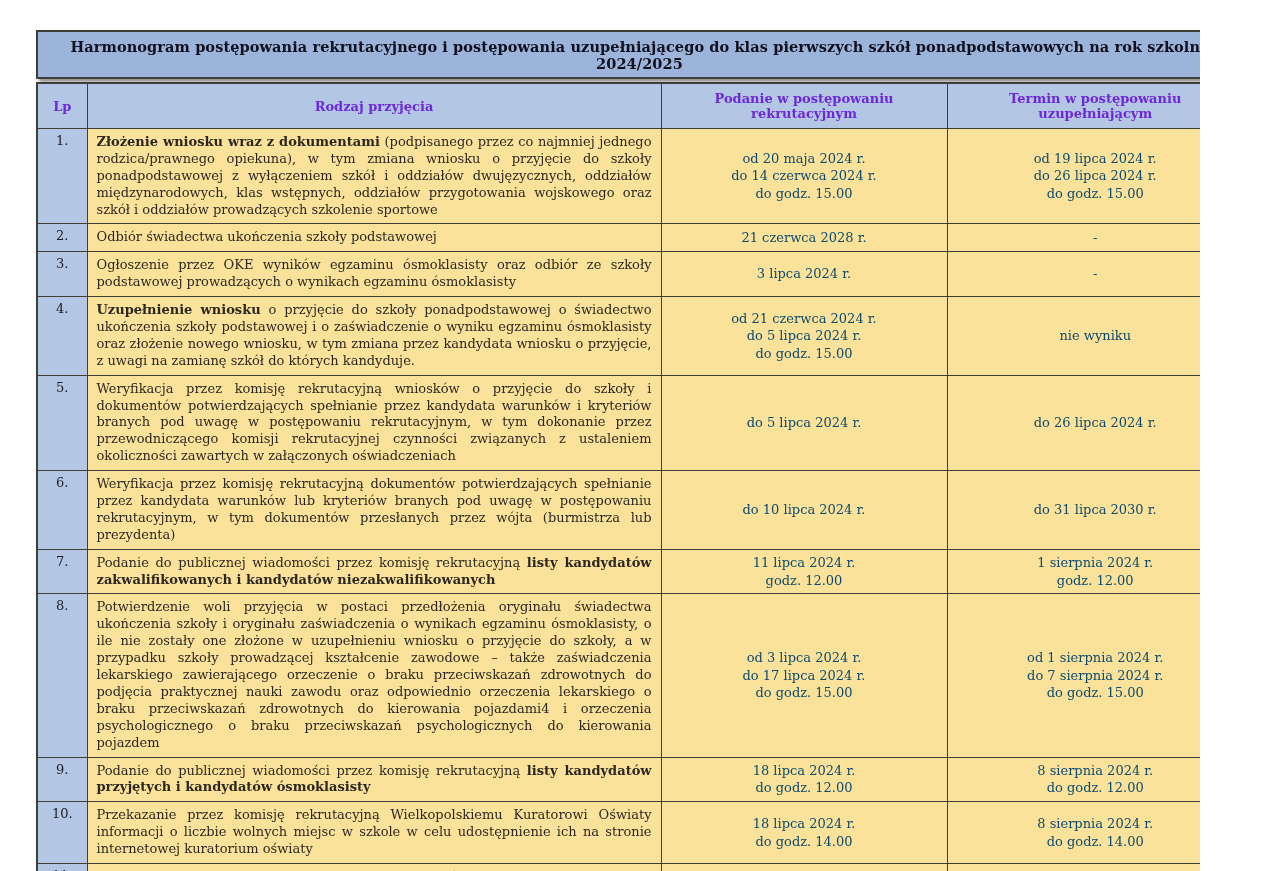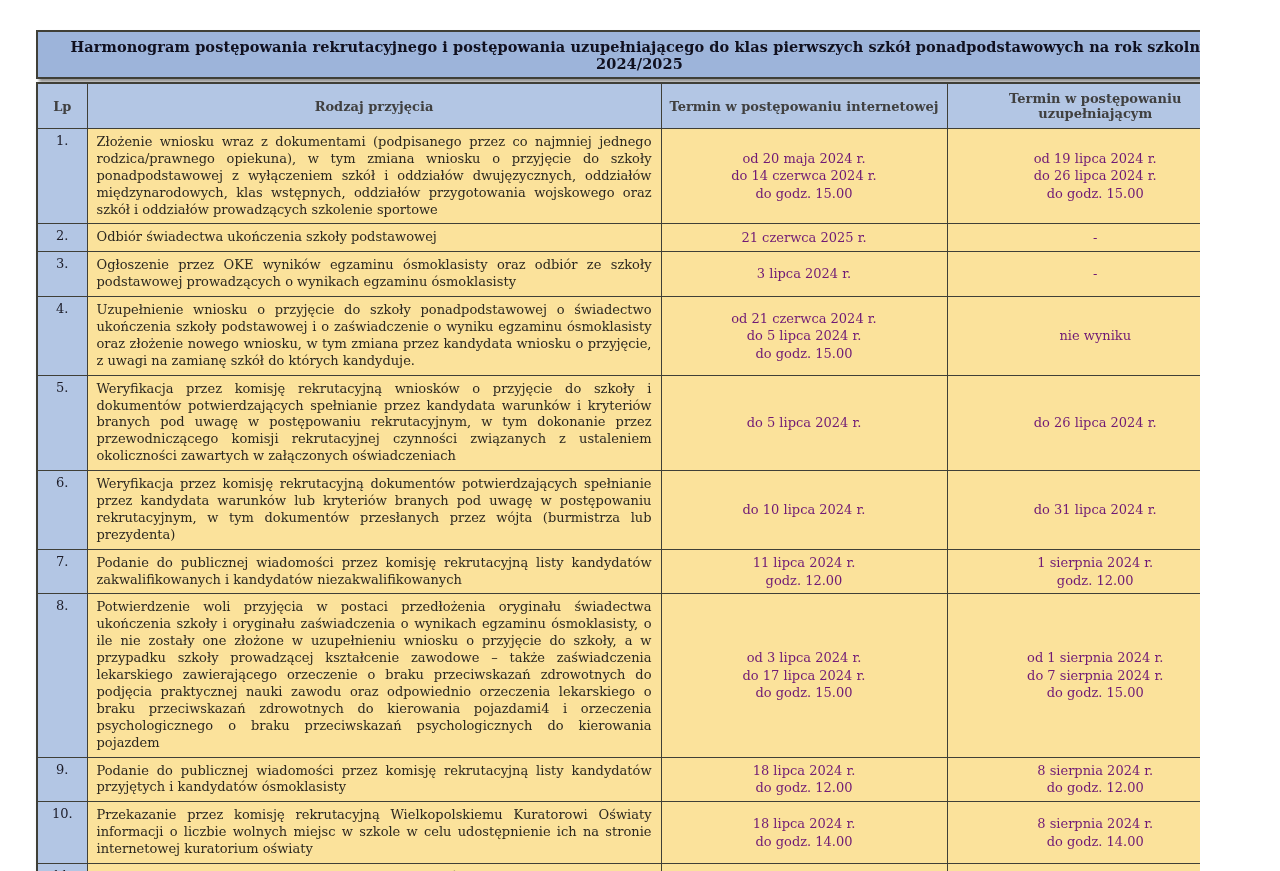--- a/index.html
+++ b/index.html
@@ -43,47 +43,47 @@
     box-sizing: border-box;
   }
   col.c-lp  { width: 50px; }
   col.c-act { width: 574px; }
   col.c-t1  { width: 286px; }
   col.c-t2  { width: 297px; }
   th {
     background: #b3c6e4;
     font-size: 13px;
     font-weight: bold;
-    color: #404040;
+    color: #6d28d9;
     padding: 7px 4px;
     text-align: center;
   }
   td.lp-cell {
     background: #b3c6e4;
     text-align: center;
     vertical-align: top;
     font-size: 13px;
     color: #1c1c28;
     padding: 4px 2px;
   }
   td.activity-cell {
     background: #fbe29b;
     font-size: 13px;
     line-height: 1.3;
     color: #2c2820;
     text-align: justify;
     vertical-align: middle;
     padding: 5px 9px;
   }
-  td.activity-cell .b { font-weight: normal; }
+  td.activity-cell .b { font-weight: bold; }
   td.date-cell {
     background: #fbe29b;
     font-size: 13px;
     line-height: 1.35;
-    color: #701a75;
+    color: #0c4a6e;
     text-align: center;
     vertical-align: middle;
     padding: 4px 6px;
   }
 </style>
 </head>
 <body>
 
 <div class="page">
 
@@ -93,21 +93,21 @@
     <colgroup>
       <col class="c-lp">
         <col class="c-act">
         <col class="c-t1">
         <col class="c-t2">
     </colgroup>
     <thead>
       <tr>
         <th>Lp</th>
         <th>Rodzaj przyjęcia</th>
-        <th>Termin w postępowaniu internetowej</th>
+        <th>Podanie w postępowaniu rekrutacyjnym</th>
         <th>Termin w postępowaniu uzupełniającym</th>
       </tr>
     </thead>
     <tbody>
         <tr>
           <td class="lp-cell">1.</td>
           <td class="activity-cell"><span class="b">Złożenie wniosku wraz z dokumentami</span><span> (podpisanego przez co najmniej jednego rodzica/prawnego opiekuna), w tym zmiana wniosku o przyjęcie do szkoły ponadpodstawowej z wyłączeniem szkół i oddziałów dwujęzycznych, oddziałów międzynarodowych, klas wstępnych, oddziałów przygotowania wojskowego oraz szkół i oddziałów prowadzących szkolenie sportowe</span></td>
           <td class="date-cell">
             <div>od 20 maja 2024 r.</div>
             <div>do 14 czerwca 2024 r.</div>
@@ -116,21 +116,21 @@
           <td class="date-cell">
             <div>od 19 lipca 2024 r.</div>
             <div>do 26 lipca 2024 r.</div>
             <div>do godz. 15.00</div>
           </td>
         </tr>
         <tr>
           <td class="lp-cell">2.</td>
           <td class="activity-cell"><span>Odbiór świadectwa ukończenia szkoły podstawowej</span></td>
           <td class="date-cell">
-            <div>21 czerwca 2025 r.</div>
+            <div>21 czerwca 2028 r.</div>
           </td>
           <td class="date-cell">
             <div>-</div>
           </td>
         </tr>
         <tr>
           <td class="lp-cell">3.</td>
           <td class="activity-cell"><span>Ogłoszenie przez OKE wyników egzaminu ósmoklasisty oraz odbiór ze szkoły podstawowej prowadzących o wynikach egzaminu ósmoklasisty</span></td>
           <td class="date-cell">
             <div>3 lipca 2024 r.</div>
@@ -161,21 +161,21 @@
             <div>do 26 lipca 2024 r.</div>
           </td>
         </tr>
         <tr>
           <td class="lp-cell">6.</td>
           <td class="activity-cell"><span>Weryfikacja przez komisję rekrutacyjną dokumentów potwierdzających spełnianie przez kandydata warunków lub kryteriów branych pod uwagę w postępowaniu rekrutacyjnym, w tym dokumentów przesłanych przez wójta (burmistrza lub prezydenta)</span></td>
           <td class="date-cell">
             <div>do 10 lipca 2024 r.</div>
           </td>
           <td class="date-cell">
-            <div>do 31 lipca 2024 r.</div>
+            <div>do 31 lipca 2030 r.</div>
           </td>
         </tr>
         <tr>
           <td class="lp-cell">7.</td>
           <td class="activity-cell"><span>Podanie do publicznej wiadomości przez komisję rekrutacyjną </span><span class="b">listy kandydatów zakwalifikowanych i kandydatów niezakwalifikowanych</span></td>
           <td class="date-cell">
             <div>11 lipca 2024 r.</div>
             <div>godz. 12.00</div>
           </td>
           <td class="date-cell">

